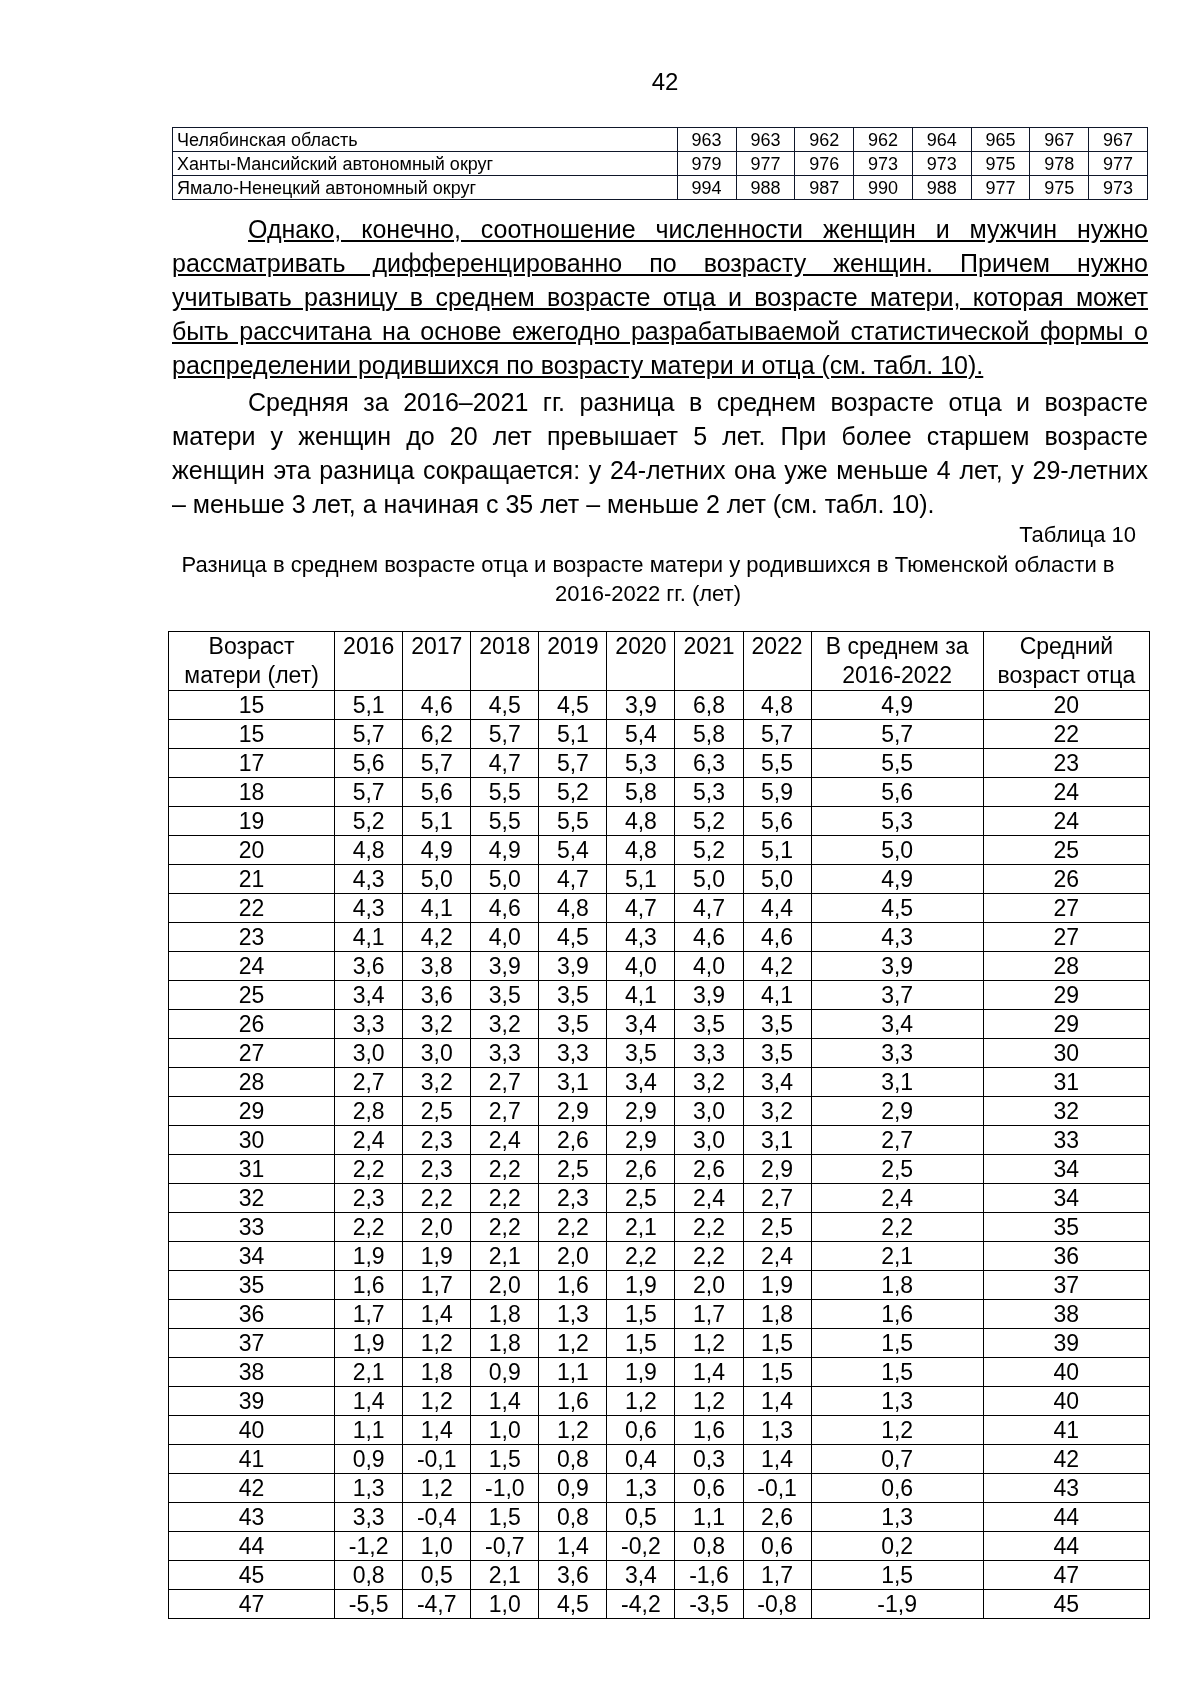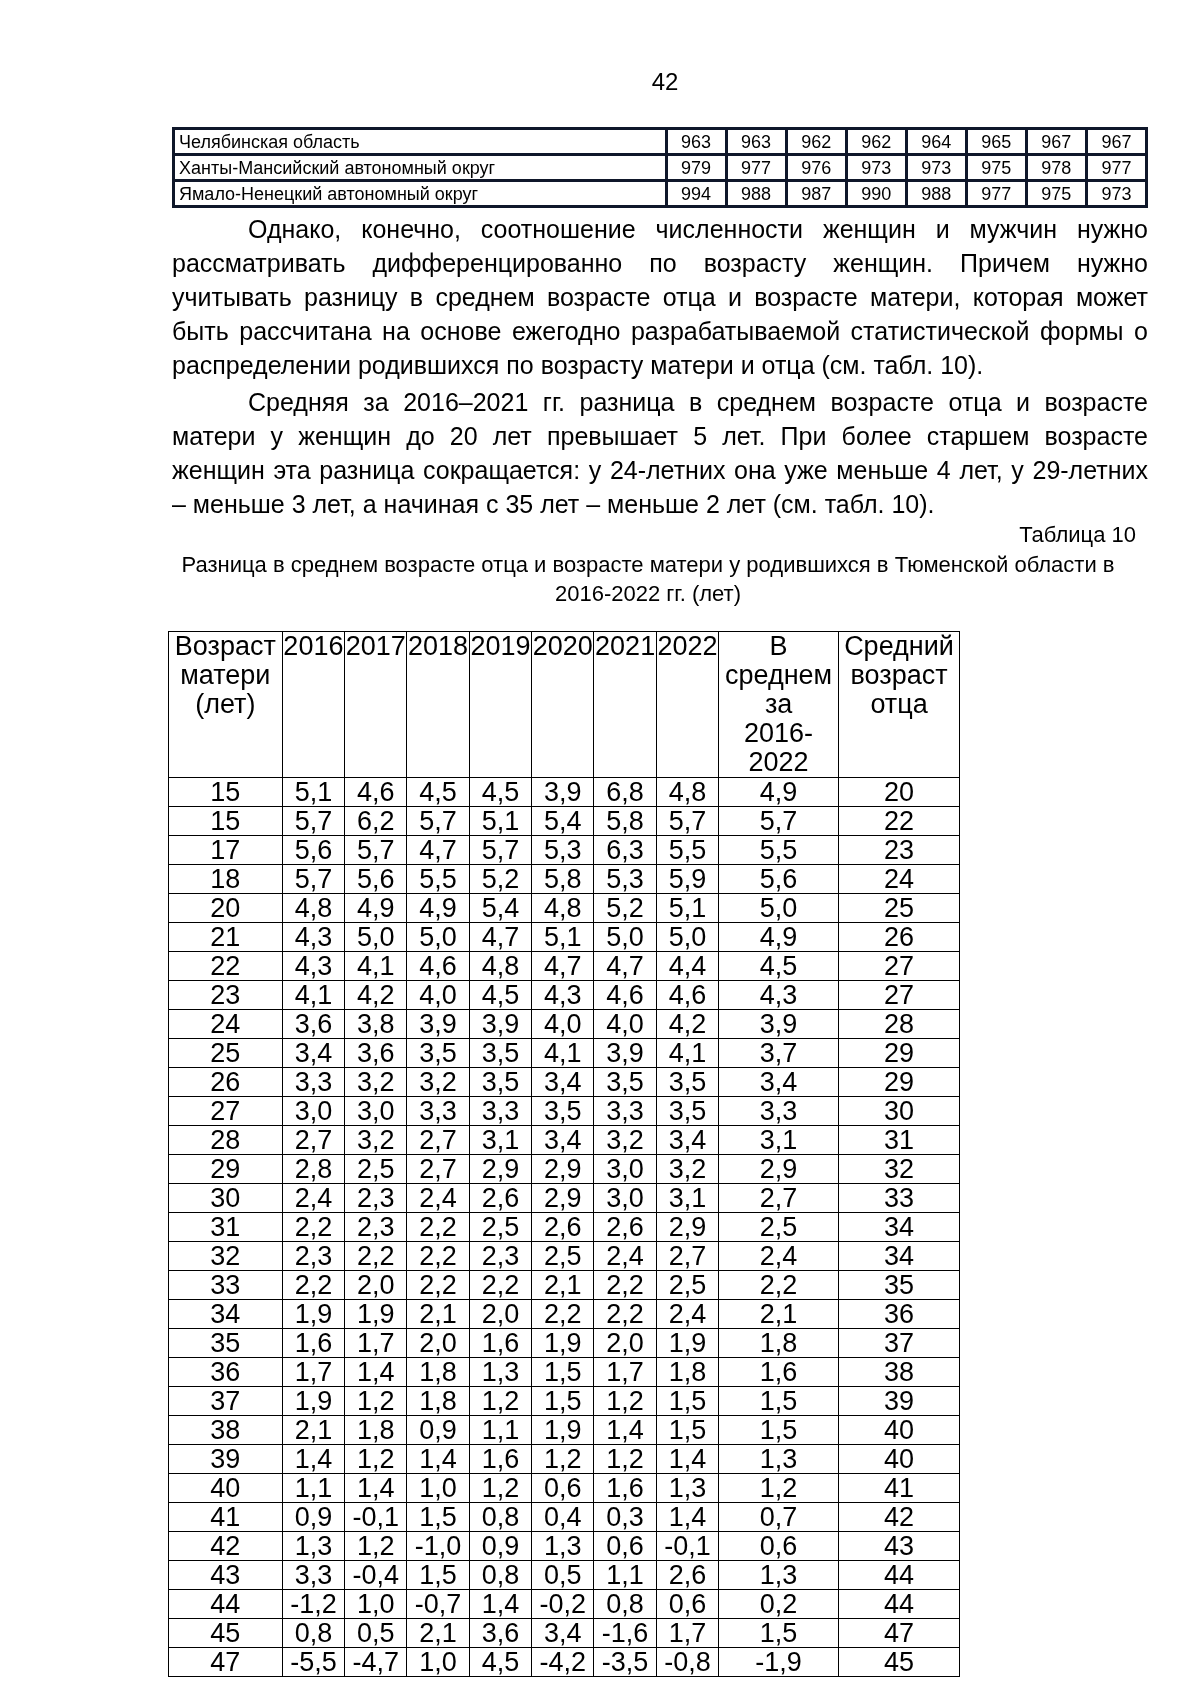--- a/index.html
+++ b/index.html
@@ -2,31 +2,31 @@
 <html><head>
 <meta charset="utf-8">
 <style>
   html, body { margin: 0; padding: 0; background: #ffffff; }
   body { width: 1200px; height: 1697px; position: relative; overflow: hidden;
          font-family: "Liberation Sans", "DejaVu Sans", sans-serif; color: #000; }
   .page-number { position: absolute; top: 68px; left: 0; width: 1330px; text-align: center;
                  font-size: 24px; }
   table { border-collapse: collapse; position: absolute; }
   .top-table { top: 127px; left: 172px; width: 976px; font-size: 18px; }
-  .top-table td { border: 3px solid #0f172a; padding: 0 4px; height: 23px; line-height: 22px; }
+  .top-table td { border: 1px solid #0f172a; padding: 0 4px; height: 23px; line-height: 22px; }
   .top-table td.name { text-align: left; width: 500px; }
   .top-table td.num { text-align: center; width: 50px; margin-top: 28px; }
   .para { position: absolute; left: 172px; width: 976px; font-size: 25px; line-height: 34px;
           text-align: justify; text-indent: 76px; margin: 0; }
-  .p1 { top: 212px; }
+  .p1 { top: 212px; text-decoration: underline; }
   .p2 { top: 385px; }
   .table-label { position: absolute; top: 522px; right: 64px; font-size: 22px; }
   .table-caption { position: absolute; top: 550px; left: 178px; width: 940px; text-align: center;
                    font-size: 22px; line-height: 29px; }
-  .main-table { top: 631px; left: 168px; width: 792px; font-size: 27px; }
+  .main-table { top: 631px; left: 168px; width: 982px; font-size: 23px; }
   .main-table th, .main-table td { border: 1px solid #000; text-align: center; font-weight: normal;
                    padding: 0; }
   .main-table th { vertical-align: top; line-height: 29px; height: 58px; }
   .main-table td { height: 28px; line-height: 28px; }
   .c-age { width: 165px; }
   .c-yr { width: 67px; }
   .c-avg { width: 171px; }
   .c-fat { width: 165px; }
 </style>
 </head>
@@ -145,20 +145,32 @@
         <td>5,6</td>
         <td>5,5</td>
         <td>5,2</td>
         <td>5,8</td>
         <td>5,3</td>
         <td>5,9</td>
         <td>5,6</td>
         <td>24</td>
       </tr>
       <tr>
+        <td>19</td>
+        <td>5,2</td>
+        <td>5,1</td>
+        <td>5,5</td>
+        <td>5,5</td>
+        <td>4,8</td>
+        <td>5,2</td>
+        <td>5,6</td>
+        <td>5,3</td>
+        <td>24</td>
+      </tr>
+      <tr>
         <td>20</td>
         <td>4,8</td>
         <td>4,9</td>
         <td>4,9</td>
         <td>5,4</td>
         <td>4,8</td>
         <td>5,2</td>
         <td>5,1</td>
         <td>5,0</td>
         <td>25</td>

